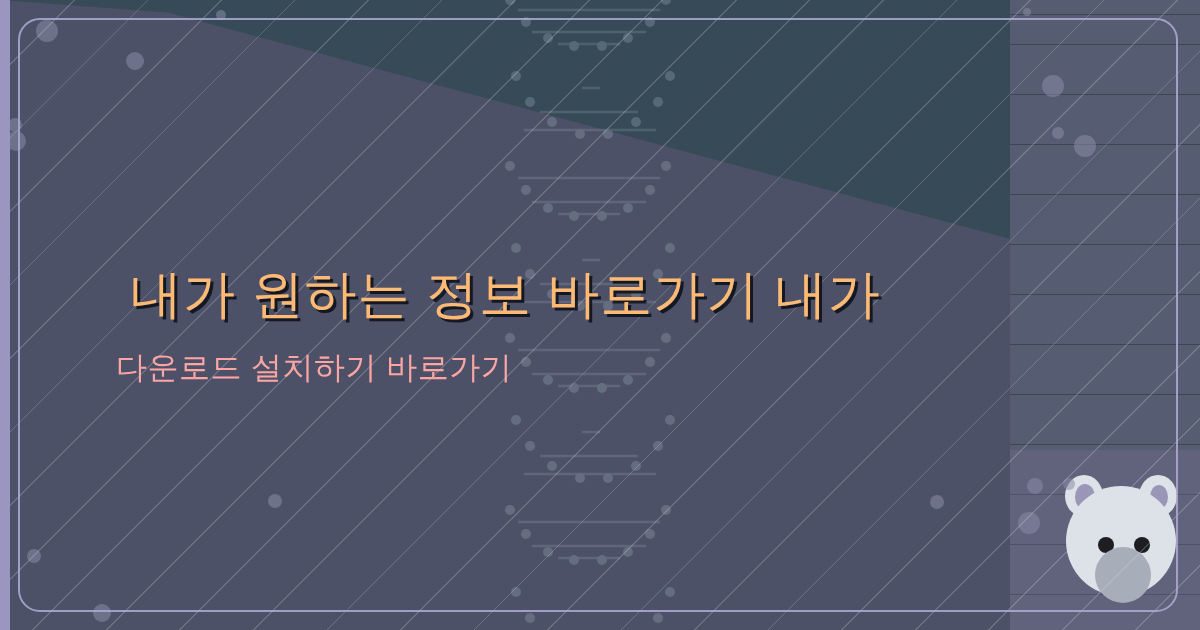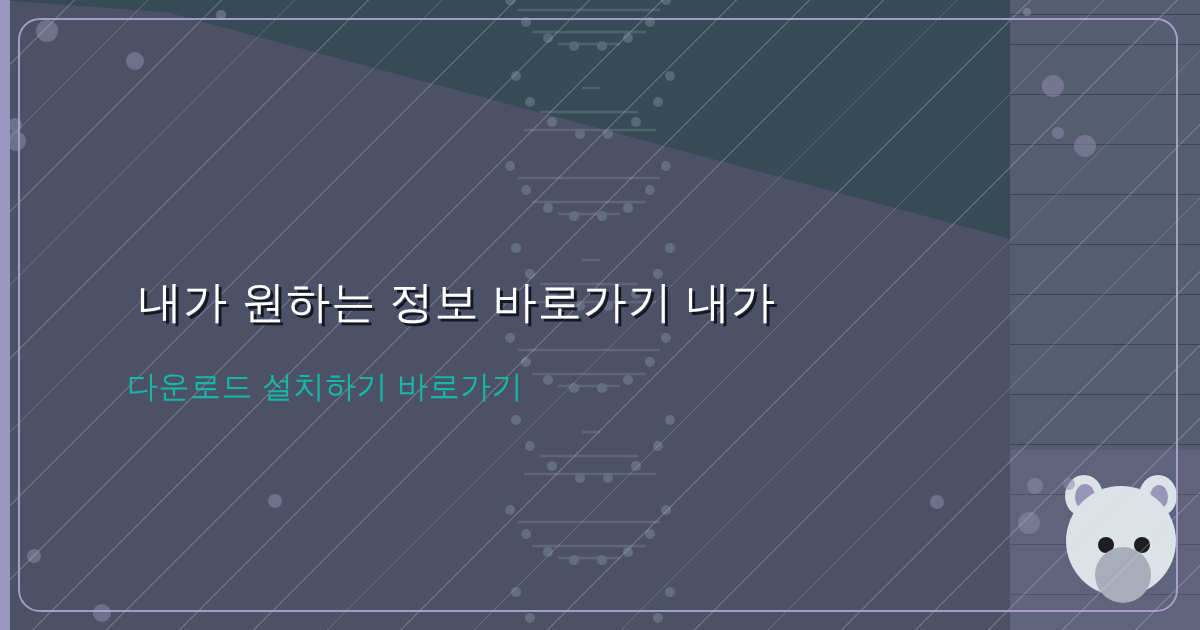--- a/index.html
+++ b/index.html
@@ -125,34 +125,34 @@
   }
 
   
   .text-block {
     position: absolute;
     left: 0;
     top: 258px;
     width: 1200px;
   }
   .title {
-    margin: 8px;
+    margin: 0;
     padding: 0 0 0 130px;
-    color: #ffffff;
-    font-size: 44px;
+    color: #fdba74;
+    font-size: 52px;
     font-weight: 400;
     line-height: 72px;
     letter-spacing: 1px;
     white-space: nowrap;
     text-shadow: 3px 3px 0 rgba(10,14,22,0.85);
   }
   .subtitle {
-    margin: 15px;
+    margin: 4px;
     padding: 14px 0 0 112px;
-    color: #14b8a6;
+    color: #fca5a5;
     font-size: 31px;
     font-weight: 400;
     line-height: 40px;
     letter-spacing: 0.5px;
     white-space: nowrap;
   }
 </style>
 </head>
 <body>
 

